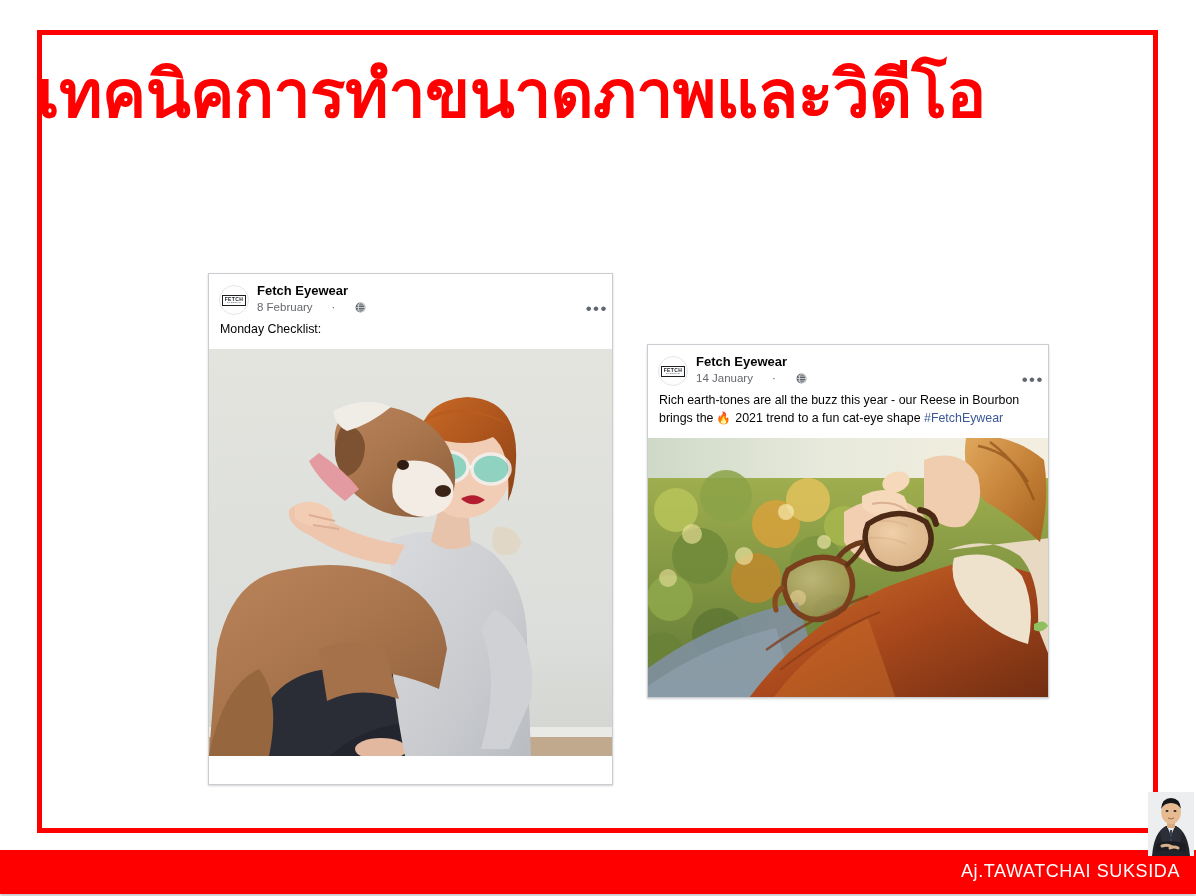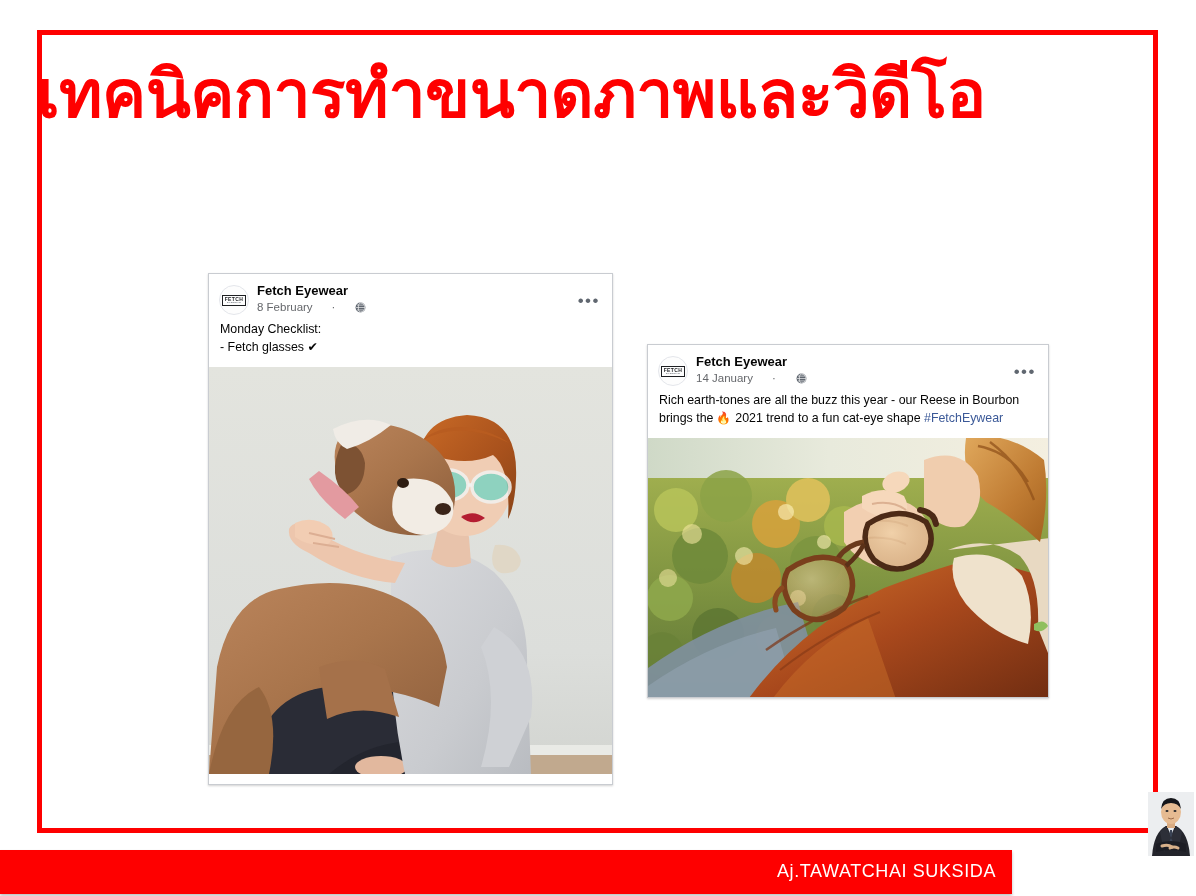--- a/index.html
+++ b/index.html
@@ -61,22 +61,22 @@
     border: 1px solid #c9ccd1;
     box-sizing: border-box;
     box-shadow: 0 1px 2px rgba(0,0,0,0.18);
     overflow: hidden;
   }
   #fb-card-1 { left: 208px; top: 273px; width: 405px; height: 512px; }
   #fb-card-2 { left: 647px; top: 344px; width: 402px; height: 354px; }
 
   .fb-header {
     display: flex;
-    align-items: center;
-    padding: 9px 10px 2px 10px;
+    align-items: flex-end;
+    padding: 9px 2px 2px 10px;
   }
   .fb-avatar {
     width: 30px;
     height: 30px;
     min-width: 30px;
     border-radius: 50%;
     border: 1px solid #e4e6eb;
     background: #fdfdfd;
     display: flex;
     align-items: center;
@@ -147,21 +147,21 @@
   
   .fb-photo { position: relative; overflow: hidden; }
   #photo-1 { width: 100%; height: 407px; background: #ddded9; }
   #photo-2 { width: 100%; height: 267px; background: #7a9a4e; }
 
   
   #footer-bar {
     position: absolute;
     left: 0;
     top: 850px;
-    width: 1012px;
+    width: 1196px;
     height: 44px;
     background: #fe0000;
     box-shadow: 0 2px 3px rgba(0,0,0,0.25);
   }
   #footer-name {
     position: absolute;
     right: 16px;
     top: 11px;
     color: #ffffff;
     font-size: 18px;
@@ -208,21 +208,20 @@
             <path d="M1.5 8 H14.5 M3 4.5 H13 M3 11.5 H13" stroke="#ffffff" stroke-width="0.9" fill="none"></path>
           </svg>
         </span>
       </div>
     </div>
     <div class="fb-dots">•••</div>
   </div>
 
   <div class="fb-body">
     <div>Monday Checklist:</div>
-    <div>- Fetch glasses ✔</div>
   </div>
 
   <div class="fb-photo" id="photo-1">
     <svg viewBox="0 0 405 407" width="405" height="407" preserveAspectRatio="xMidYMid slice">
       <defs>
         <linearGradient id="wallg" x1="0" y1="0" x2="0" y2="1">
           <stop offset="0%" stop-color="#e3e4de"></stop>
           <stop offset="70%" stop-color="#dcdedb"></stop>
           <stop offset="100%" stop-color="#d2d4d0"></stop>
         </linearGradient>

